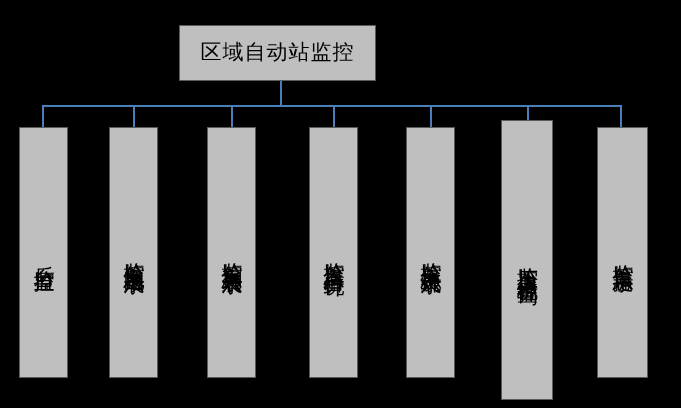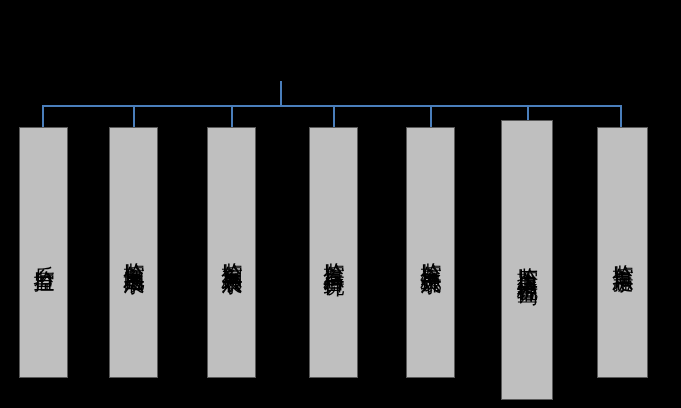--- a/index.html
+++ b/index.html
@@ -46,20 +46,21 @@
     background: #4a7ebb;
   }
   .connector-h { height: 2px; }
   .connector-v { width: 2px; }
 </style>
 </head>
 <body>
 
 <div id="diagram-canvas">
 
+  <div class="node-box node-root" style="left:179px; top:25px; width:197px; height:56px;">区域自动站监控</div>
 
   <div class="connector connector-v" style="left:280px; top:81px; height:25px;"></div>
 
   <div class="connector connector-h" style="left:42px; top:105px; width:580px;"></div>
 
   <div class="connector connector-v" style="left:42px; top:105px; height:22px;"></div>
   <div class="connector connector-v" style="left:133px; top:105px; height:22px;"></div>
   <div class="connector connector-v" style="left:231px; top:105px; height:22px;"></div>
   <div class="connector connector-v" style="left:333px; top:105px; height:22px;"></div>
   <div class="connector connector-v" style="left:430px; top:105px; height:22px;"></div>

